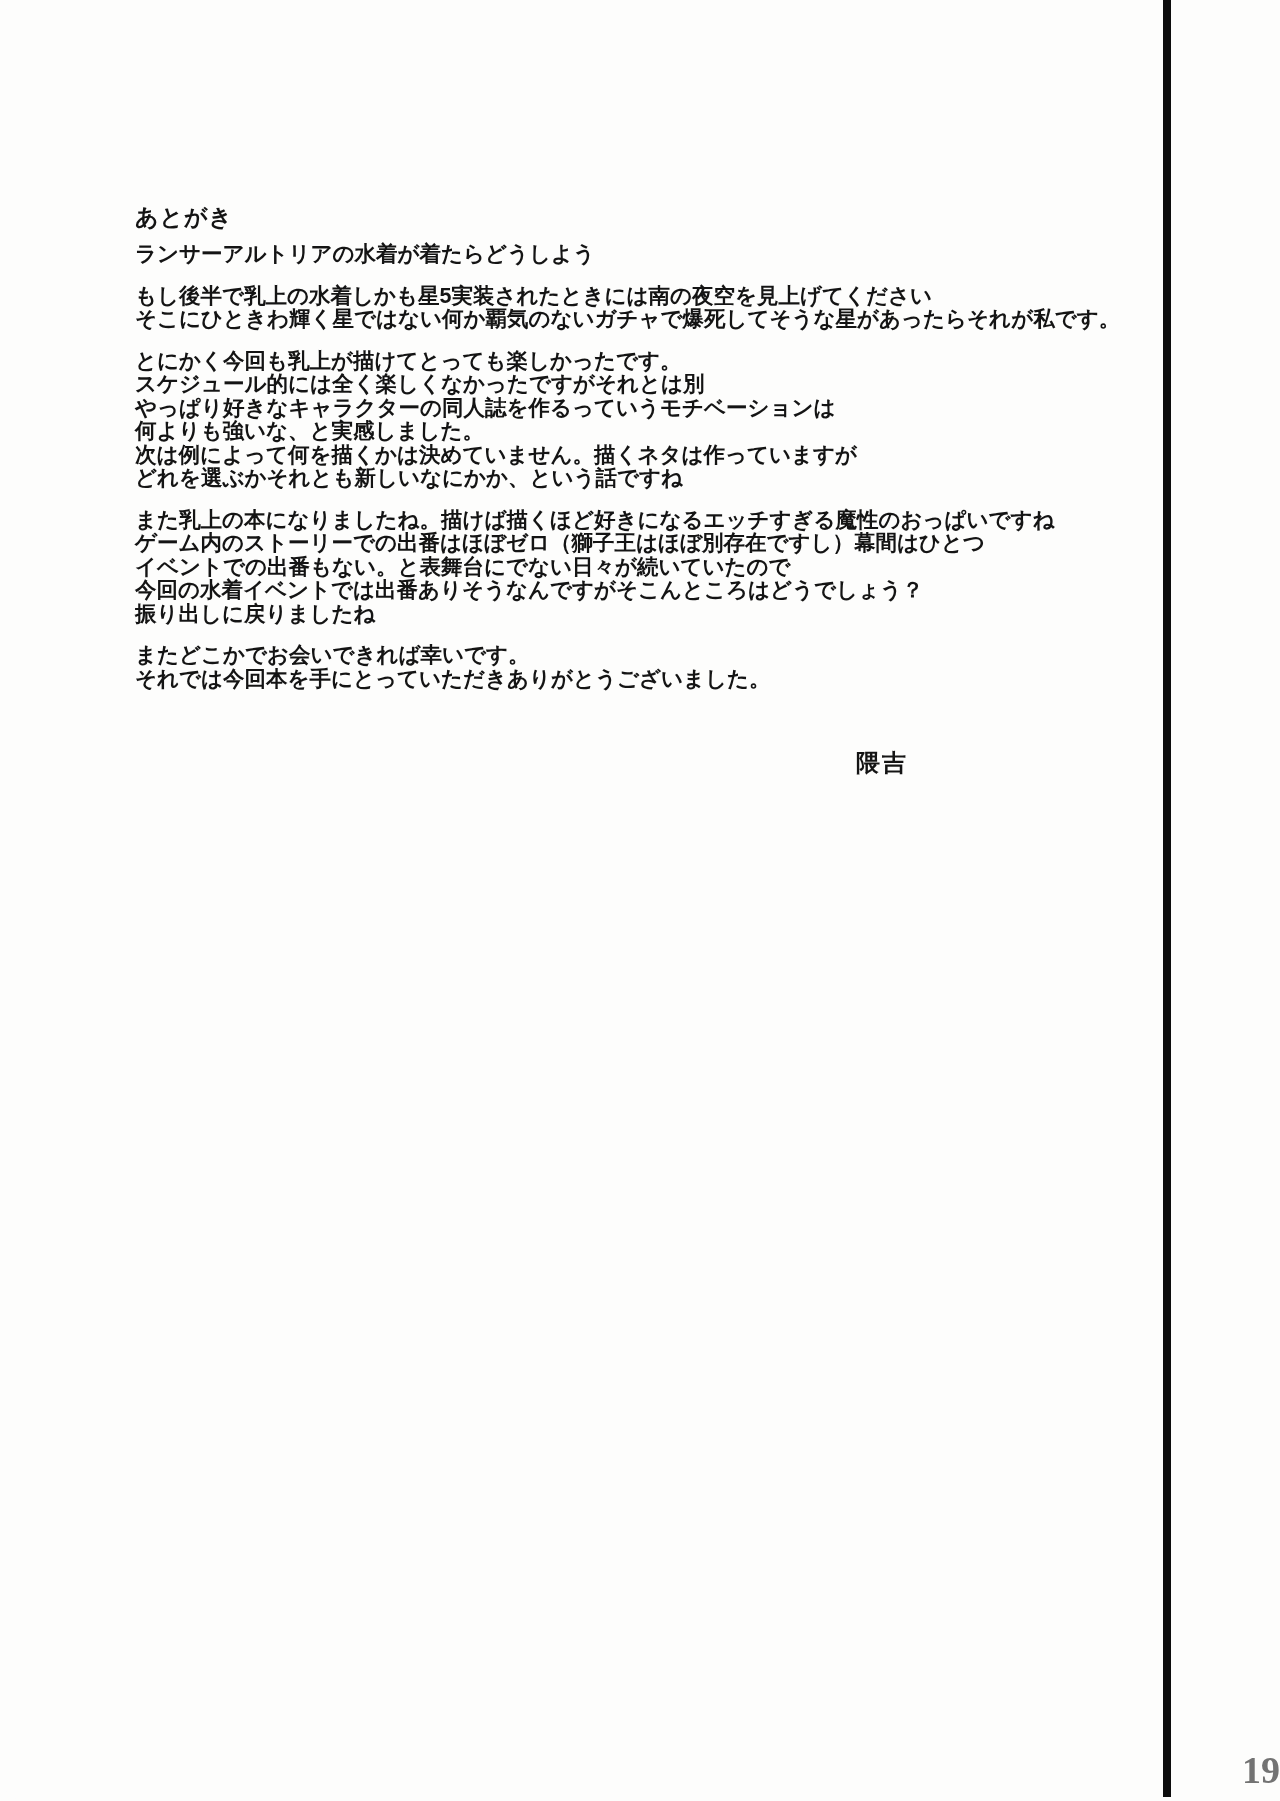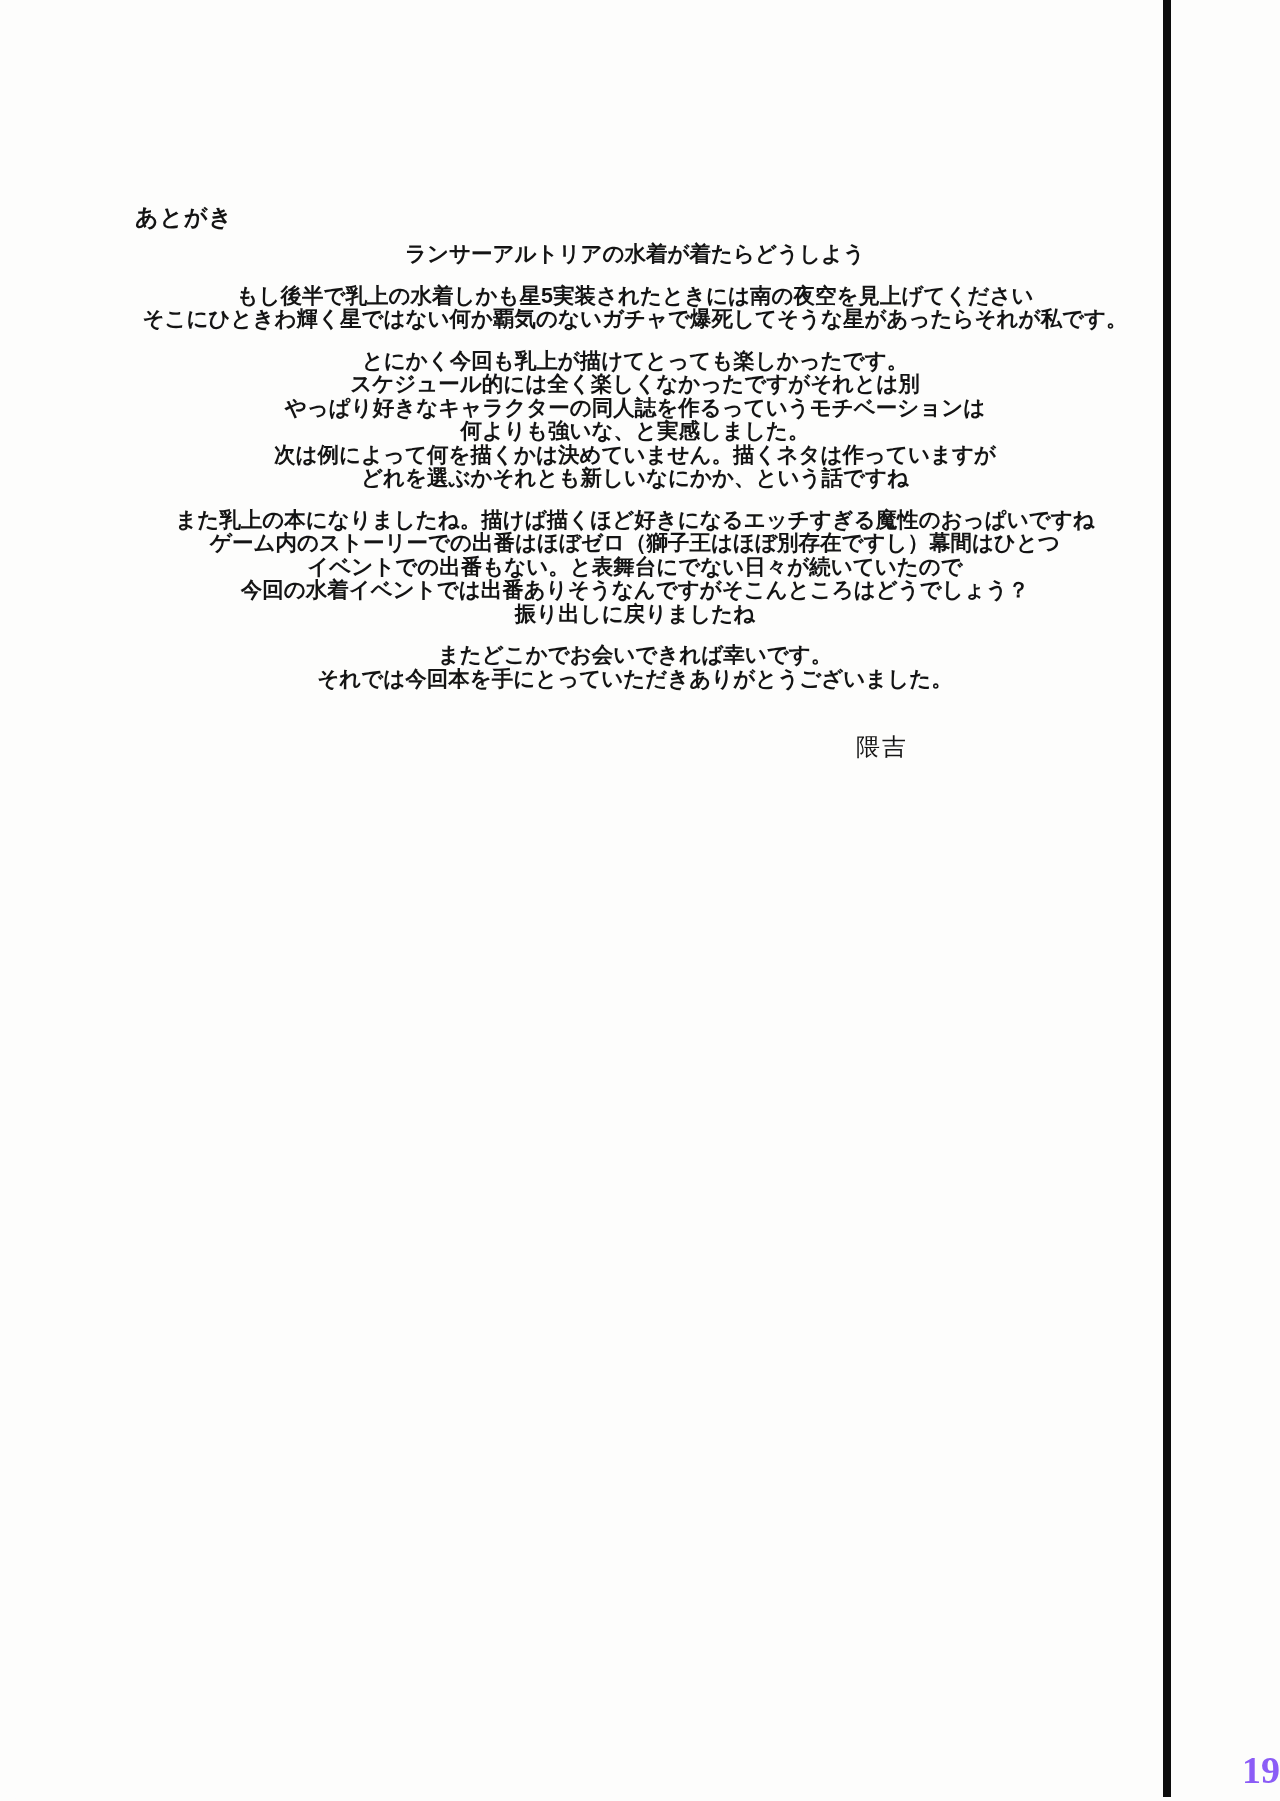--- a/index.html
+++ b/index.html
@@ -38,45 +38,44 @@
   }
   .afterword-title {
     font-size: 23px;
     font-weight: 700;
     line-height: 28px;
     margin: 0 0 12px 0;
     letter-spacing: 1px;
   }
   .para {
     margin: 0 0 18px 0;
-    text-align: center;
   }
   .line {
     font-size: 21.5px;
     font-weight: 700;
     line-height: 23.5px;
     white-space: nowrap;
     letter-spacing: 0px;
   }
   .signature {
-    margin-top: 40px;
+    margin-top: 56px;
     margin-left: 721px;
     font-size: 24px;
-    font-weight: 400;
+    font-weight: 700;
     letter-spacing: 2px;
   }
   .page-number {
     position: absolute;
     left: 1242px;
     top: 1750px;
     font-family: "Liberation Serif", "DejaVu Serif", serif;
     font-weight: 700;
     font-size: 38px;
     line-height: 40px;
-    color: #8b5cf6;
+    color: #737373;
     text-align: center;
   }
 </style>
 </head>
 <body>
 
 <div class="scan-page">
 
   <div class="afterword-block">
 

